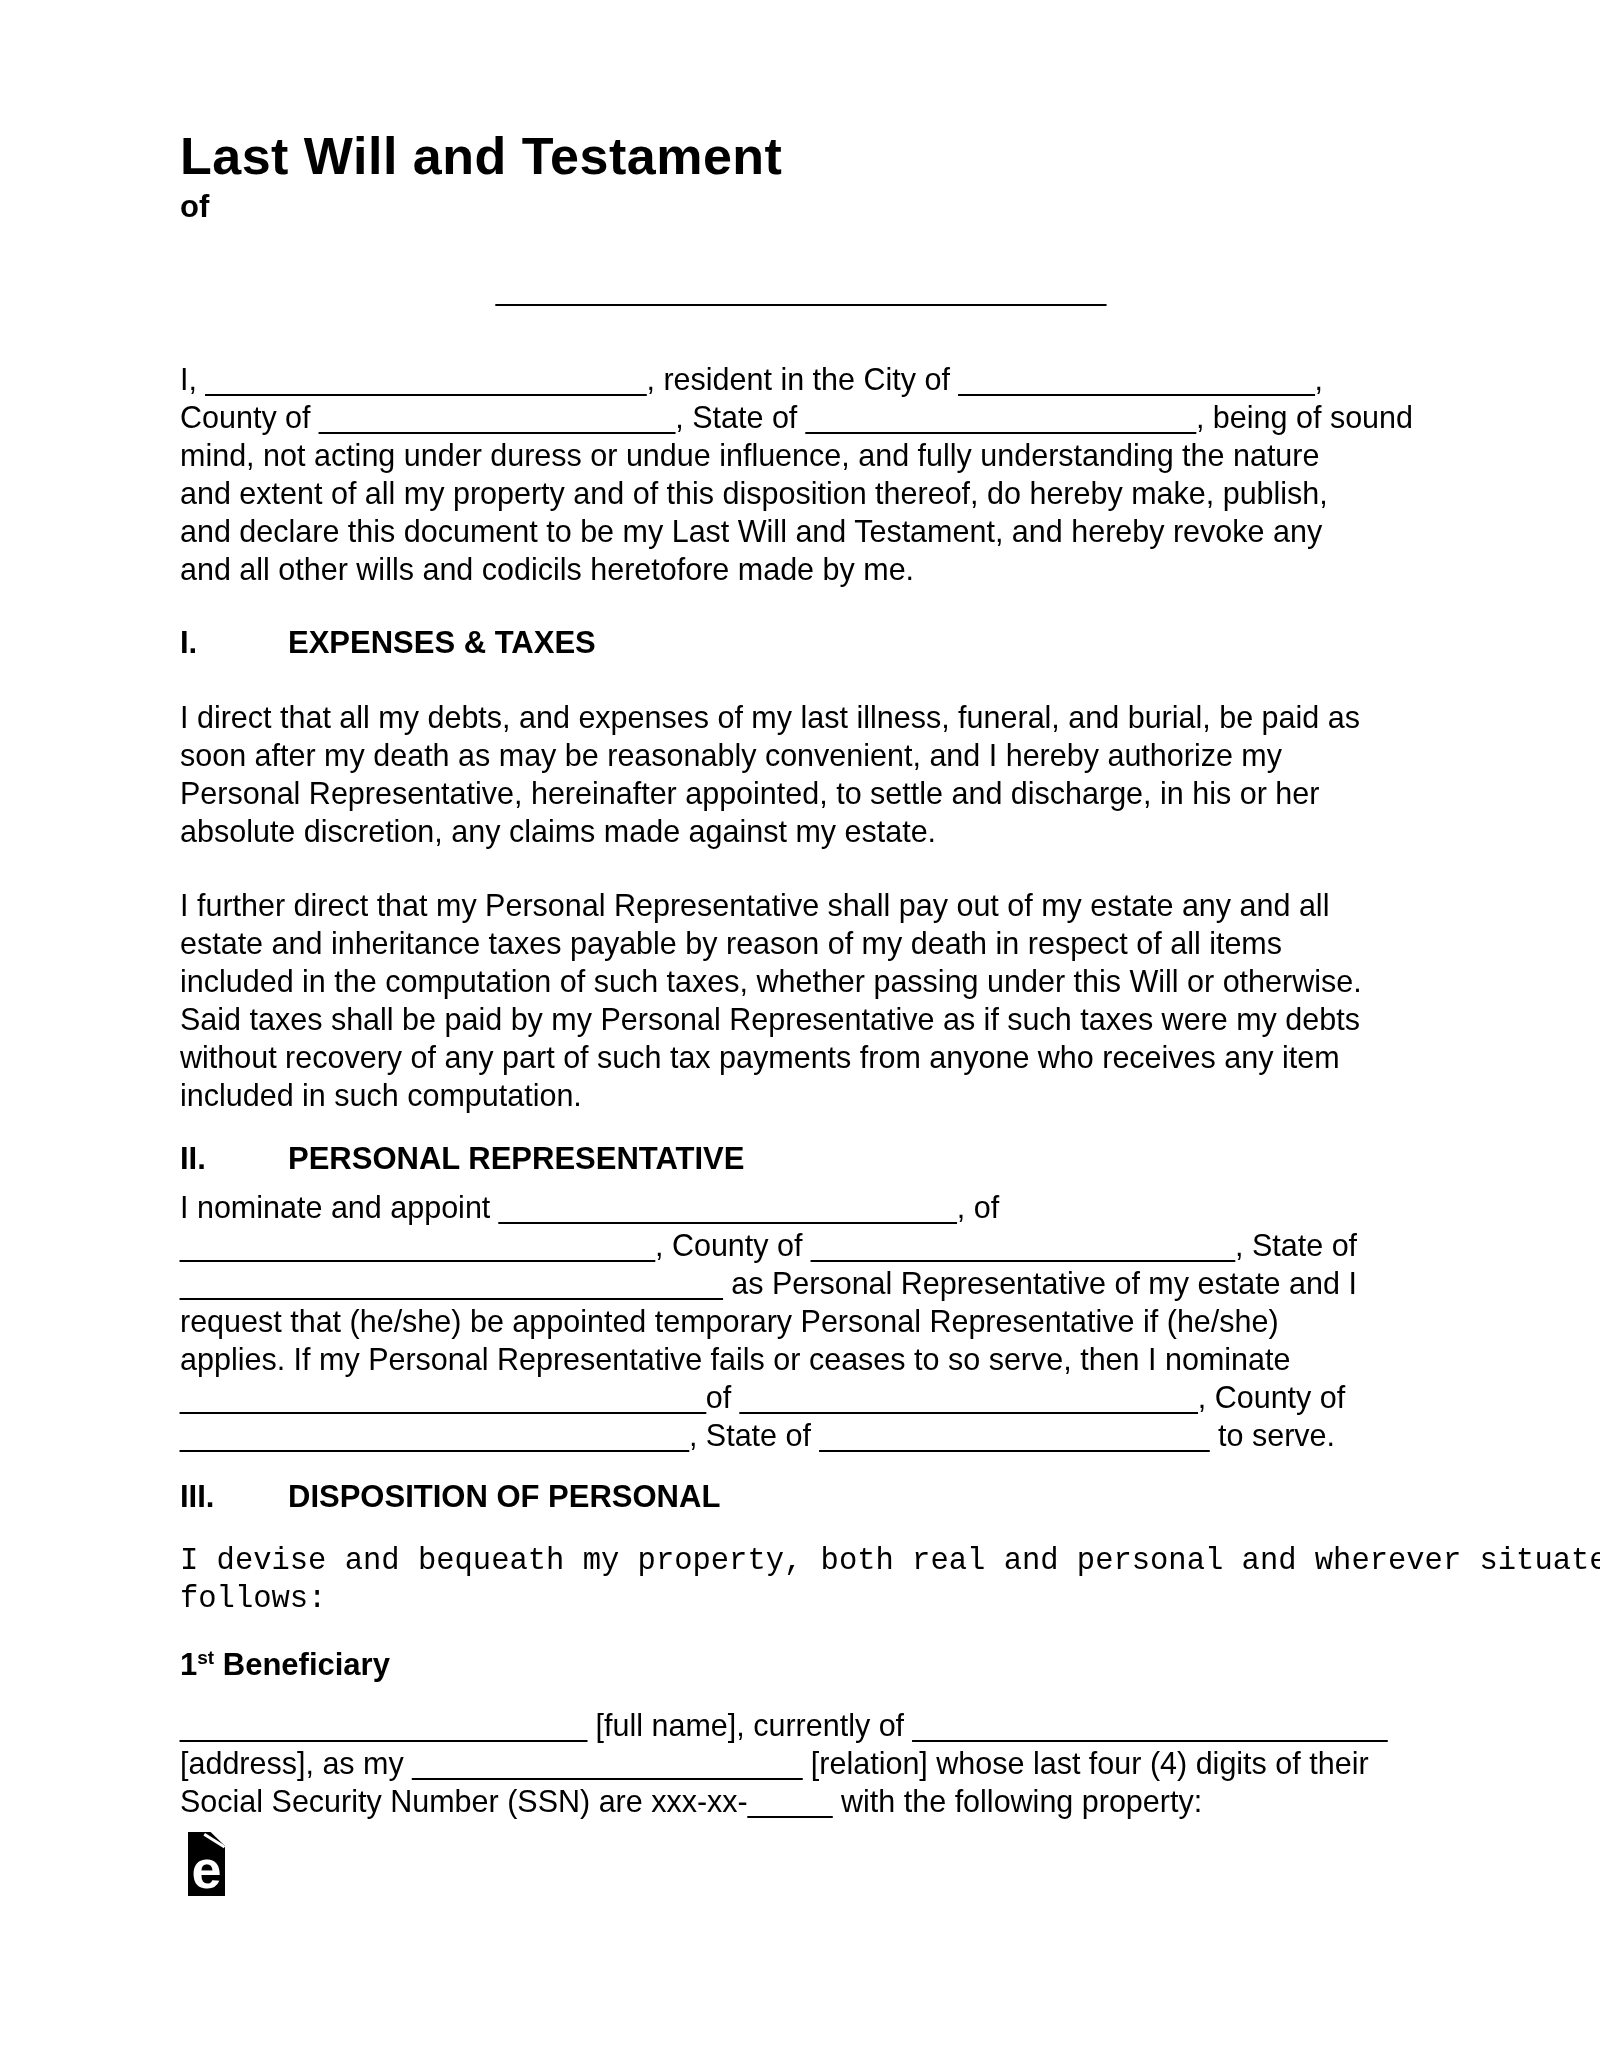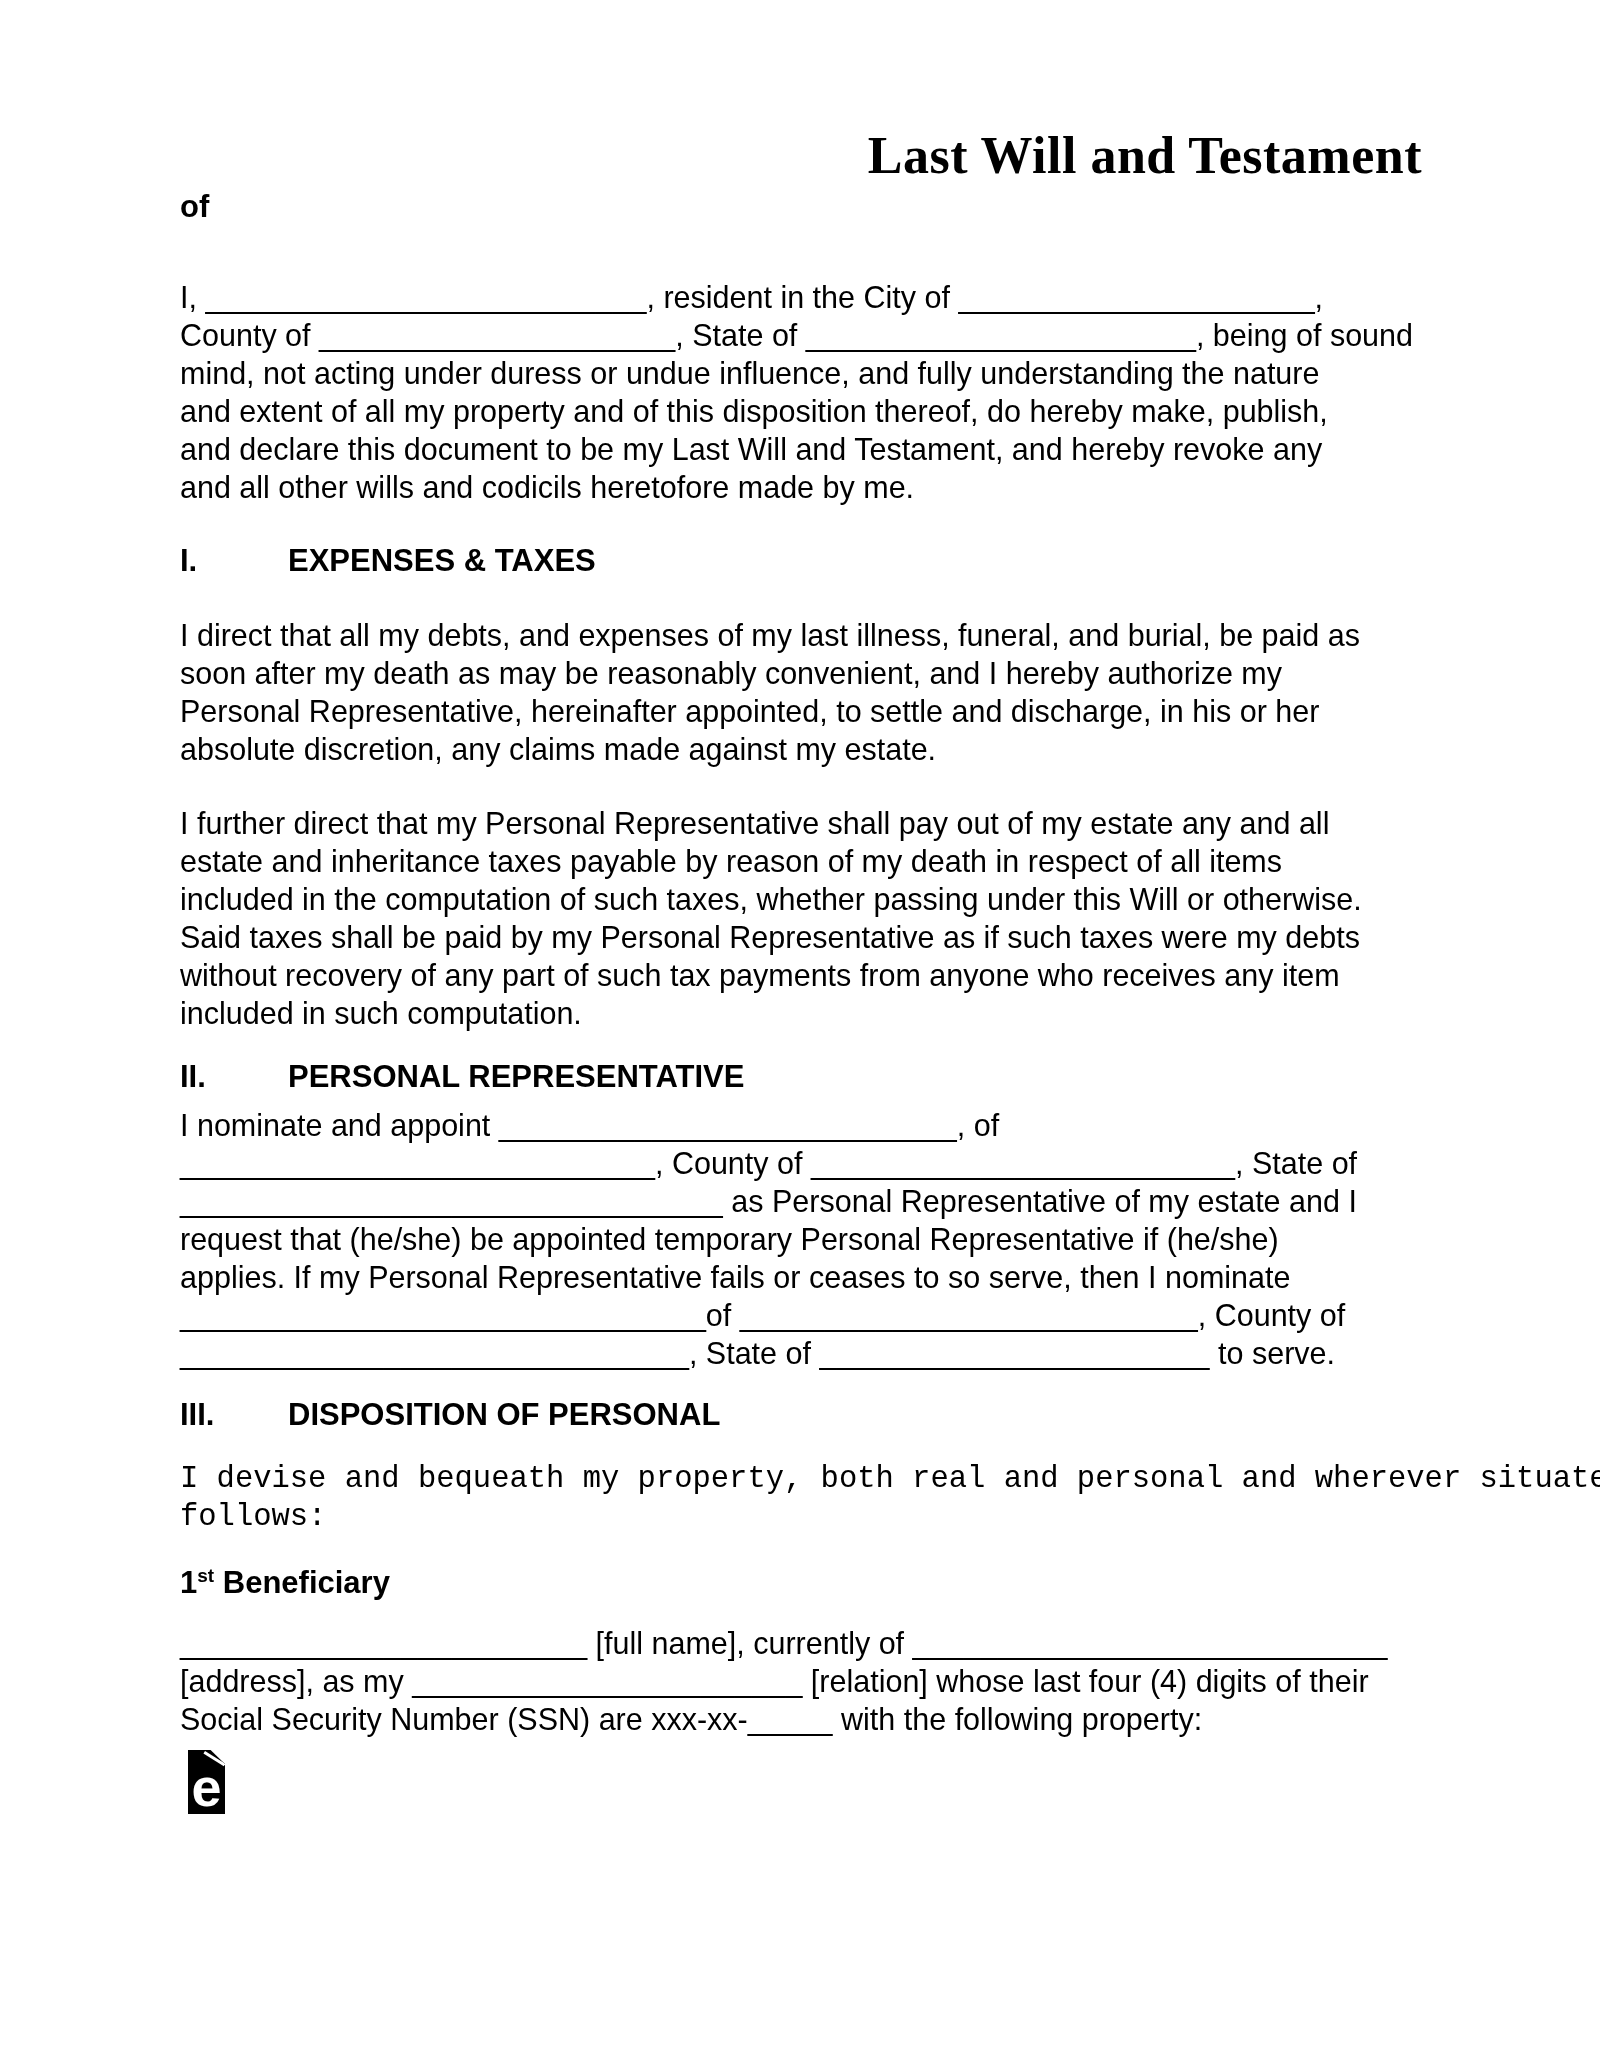--- a/index.html
+++ b/index.html
@@ -12,23 +12,22 @@
     background: #ffffff;
     color: #000000;
     font-family: "Liberation Sans", "DejaVu Sans", sans-serif;
     padding: 128px 178px 0 180px;
     overflow: hidden;
   }
   .doc-title {
     font-size: 52px;
     font-weight: bold;
     line-height: 56px;
-    text-align: right;
+    text-align: left;
     letter-spacing: 0.5px;
-    font-family: Liberation Serif, serif;
   }
   .doc-subtitle {
     font-size: 31px;
     font-weight: bold;
     line-height: 38px;
     text-align: left;
     margin-top: 4px;
   }
   .name-blank-line {
     font-size: 30.5px;
@@ -104,20 +103,21 @@
 </style>
 </head>
 <body>
 
 <div class="page">
 
   <div class="doc-title">Last Will and Testament</div>
 
   <div class="doc-subtitle">of</div>
 
+  <div class="name-blank-line">____________________________________</div>
 
   <p class="para intro-para">I, __________________________, resident in the City of _____________________,
 County of _____________________, State of _______________________, being of sound
 mind, not acting under duress or undue influence, and fully understanding the nature
 and extent of all my property and of this disposition thereof, do hereby make, publish,
 and declare this document to be my Last Will and Testament, and hereby revoke any
 and all other wills and codicils heretofore made by me.</p>
 
   <div class="sec-heading mt-std"><span class="hnum">I.</span><span>EXPENSES &amp; TAXES</span></div>
 

